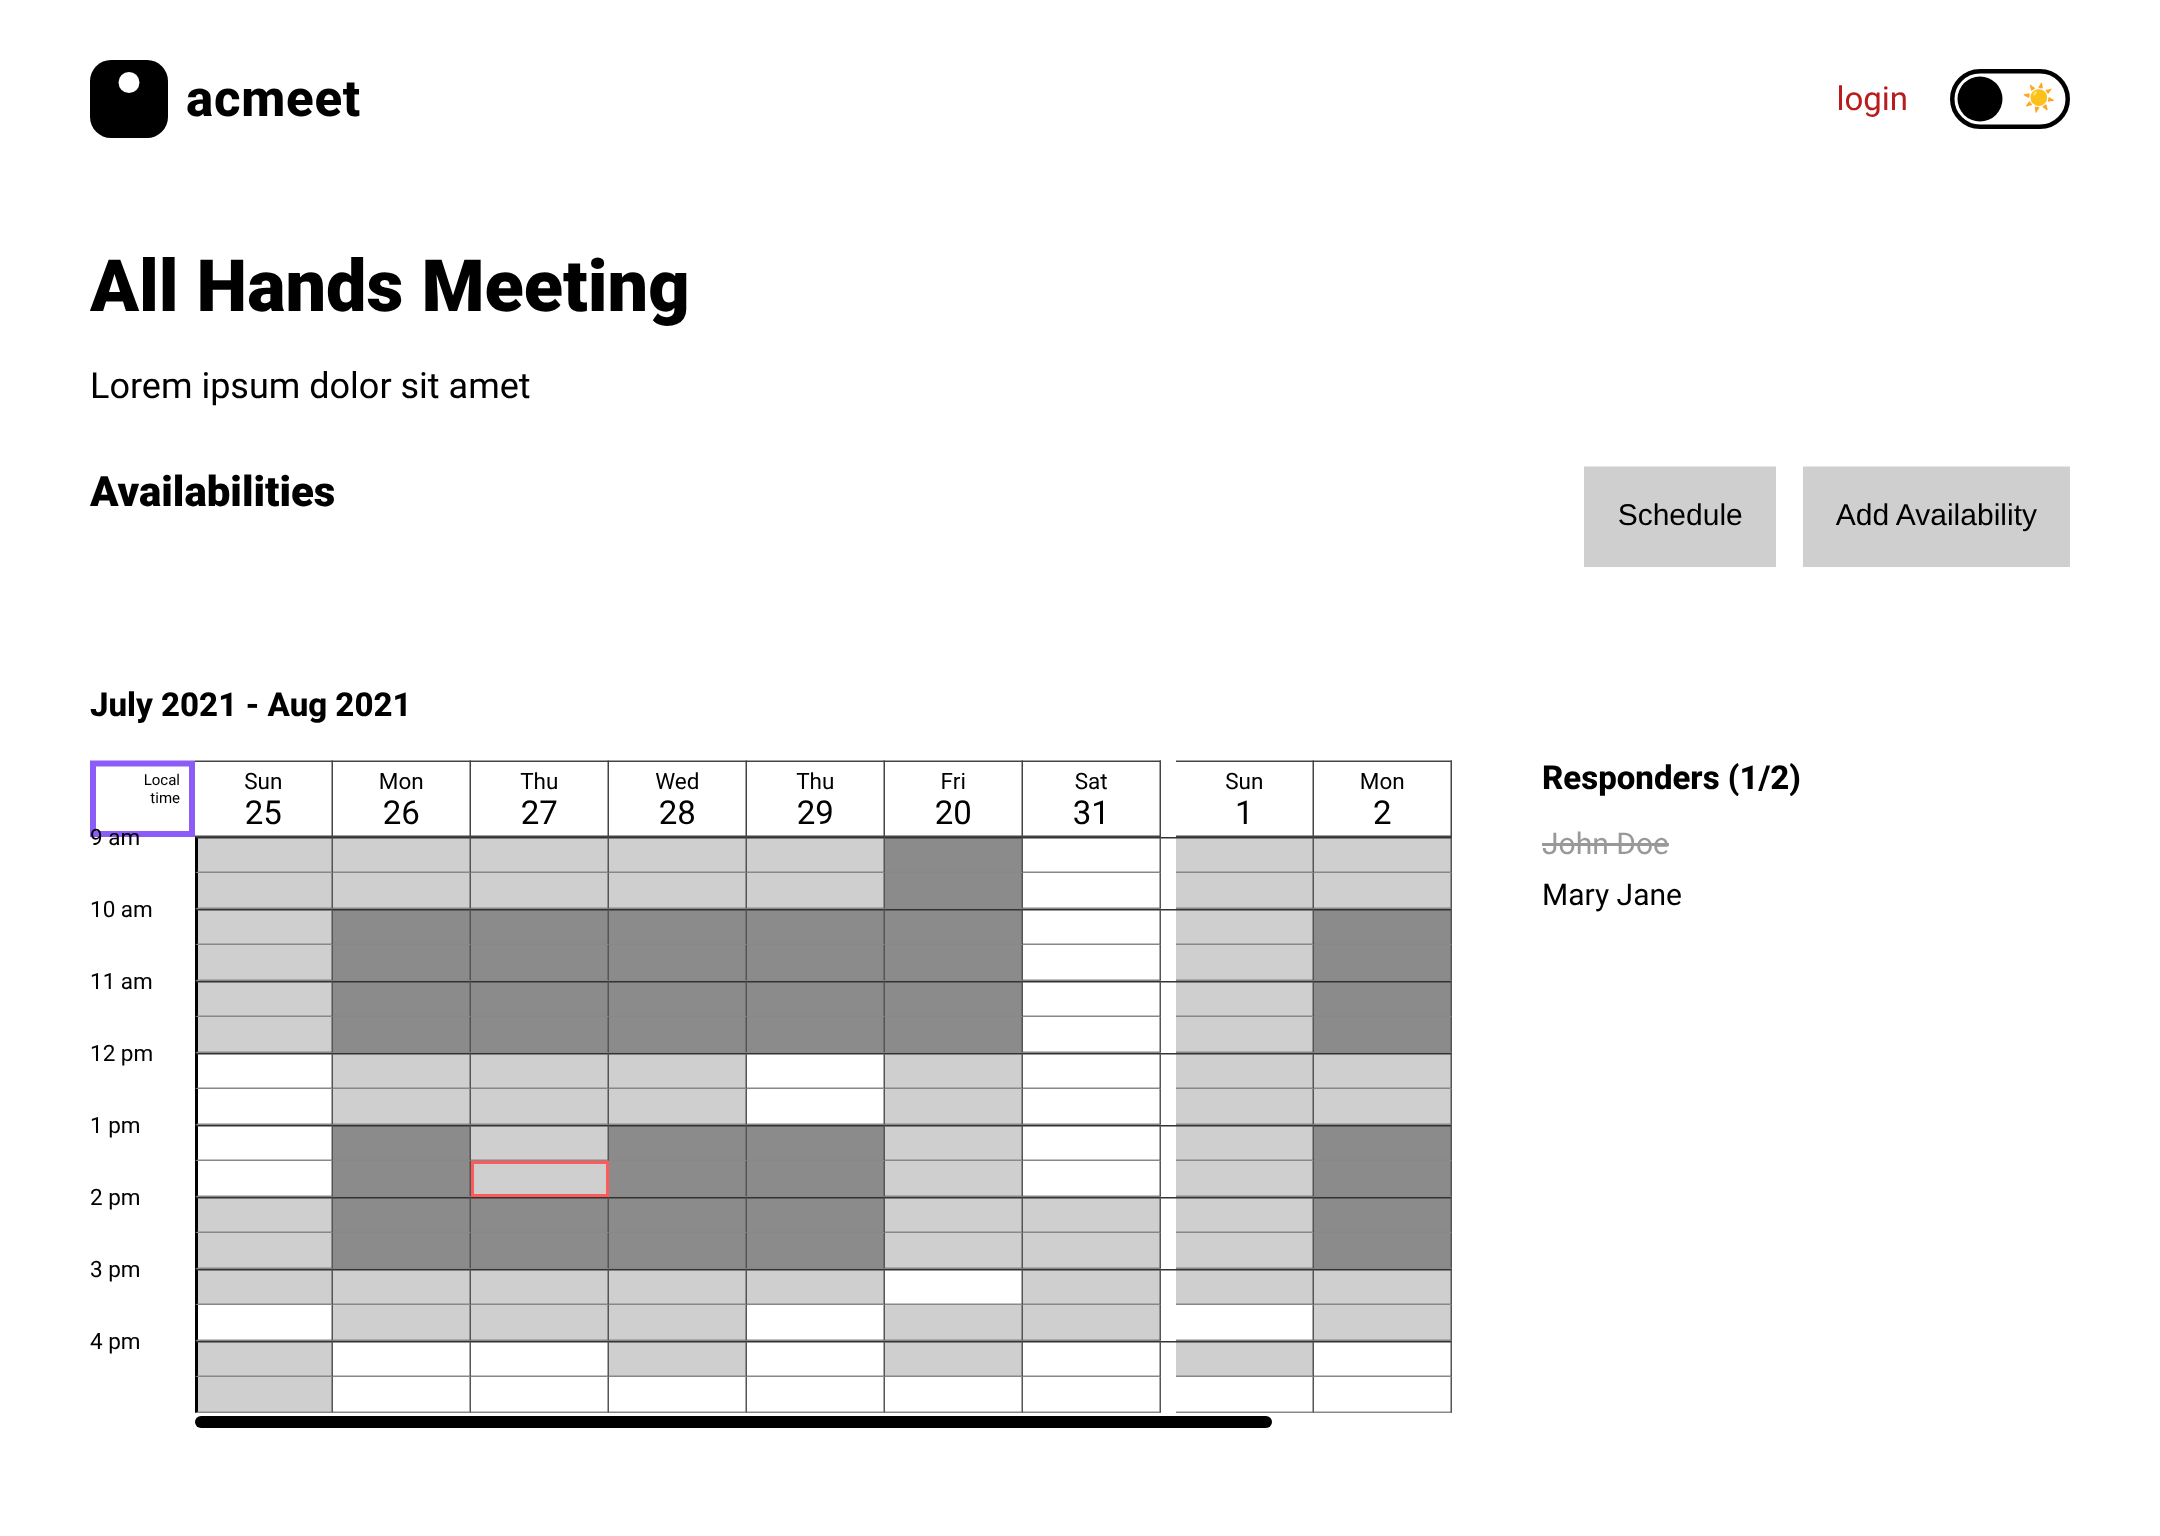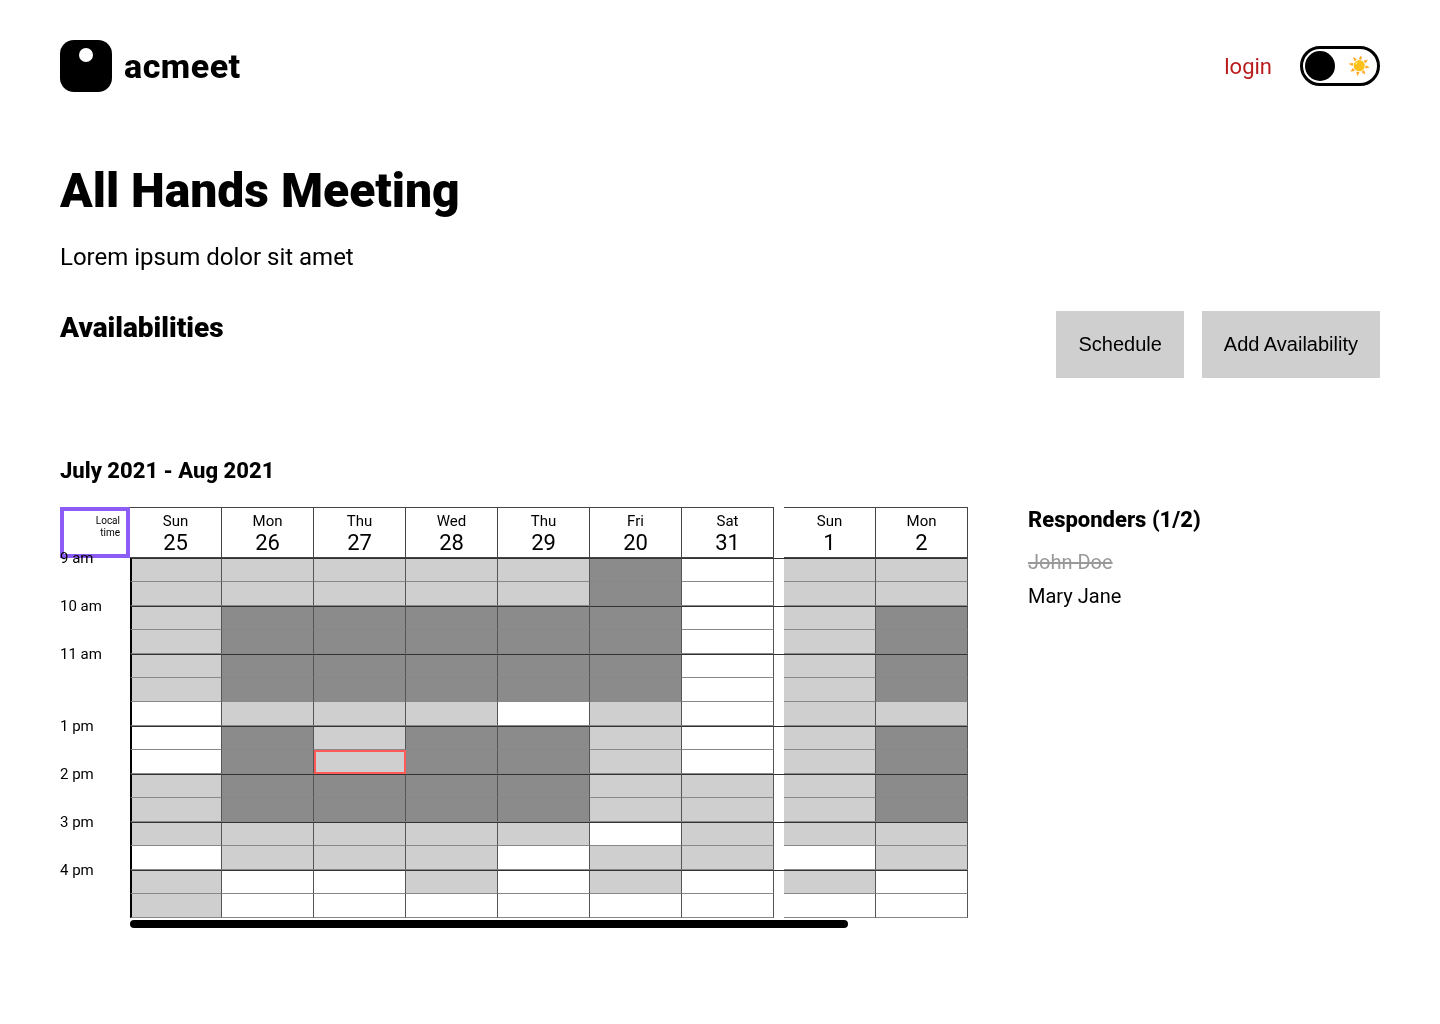--- a/index.html
+++ b/index.html
@@ -297,20 +297,33 @@
             <div class="slot lvl2"></div>
             <div class="slot lvl2"></div>
             <div class="slot lvl2"></div>
             <div class="slot lvl2"></div>
             <div class="slot lvl2"></div>
             <div class="slot"></div>
             <div class="slot gap"></div>
             <div class="slot lvl1"></div>
             <div class="slot lvl2"></div>
           </div>
+          <div class="slot-row hour-start">
+            <div class="time-label">12 pm</div>
+            <div class="slot first-col-border"></div>
+            <div class="slot lvl1"></div>
+            <div class="slot lvl1"></div>
+            <div class="slot lvl1"></div>
+            <div class="slot"></div>
+            <div class="slot lvl1"></div>
+            <div class="slot"></div>
+            <div class="slot gap"></div>
+            <div class="slot lvl1"></div>
+            <div class="slot lvl1"></div>
+          </div>
           <div class="slot-row">
             <div class="time-label"></div>
             <div class="slot first-col-border"></div>
             <div class="slot lvl1"></div>
             <div class="slot lvl1"></div>
             <div class="slot lvl1"></div>
             <div class="slot"></div>
             <div class="slot lvl1"></div>
             <div class="slot"></div>
             <div class="slot gap"></div>

